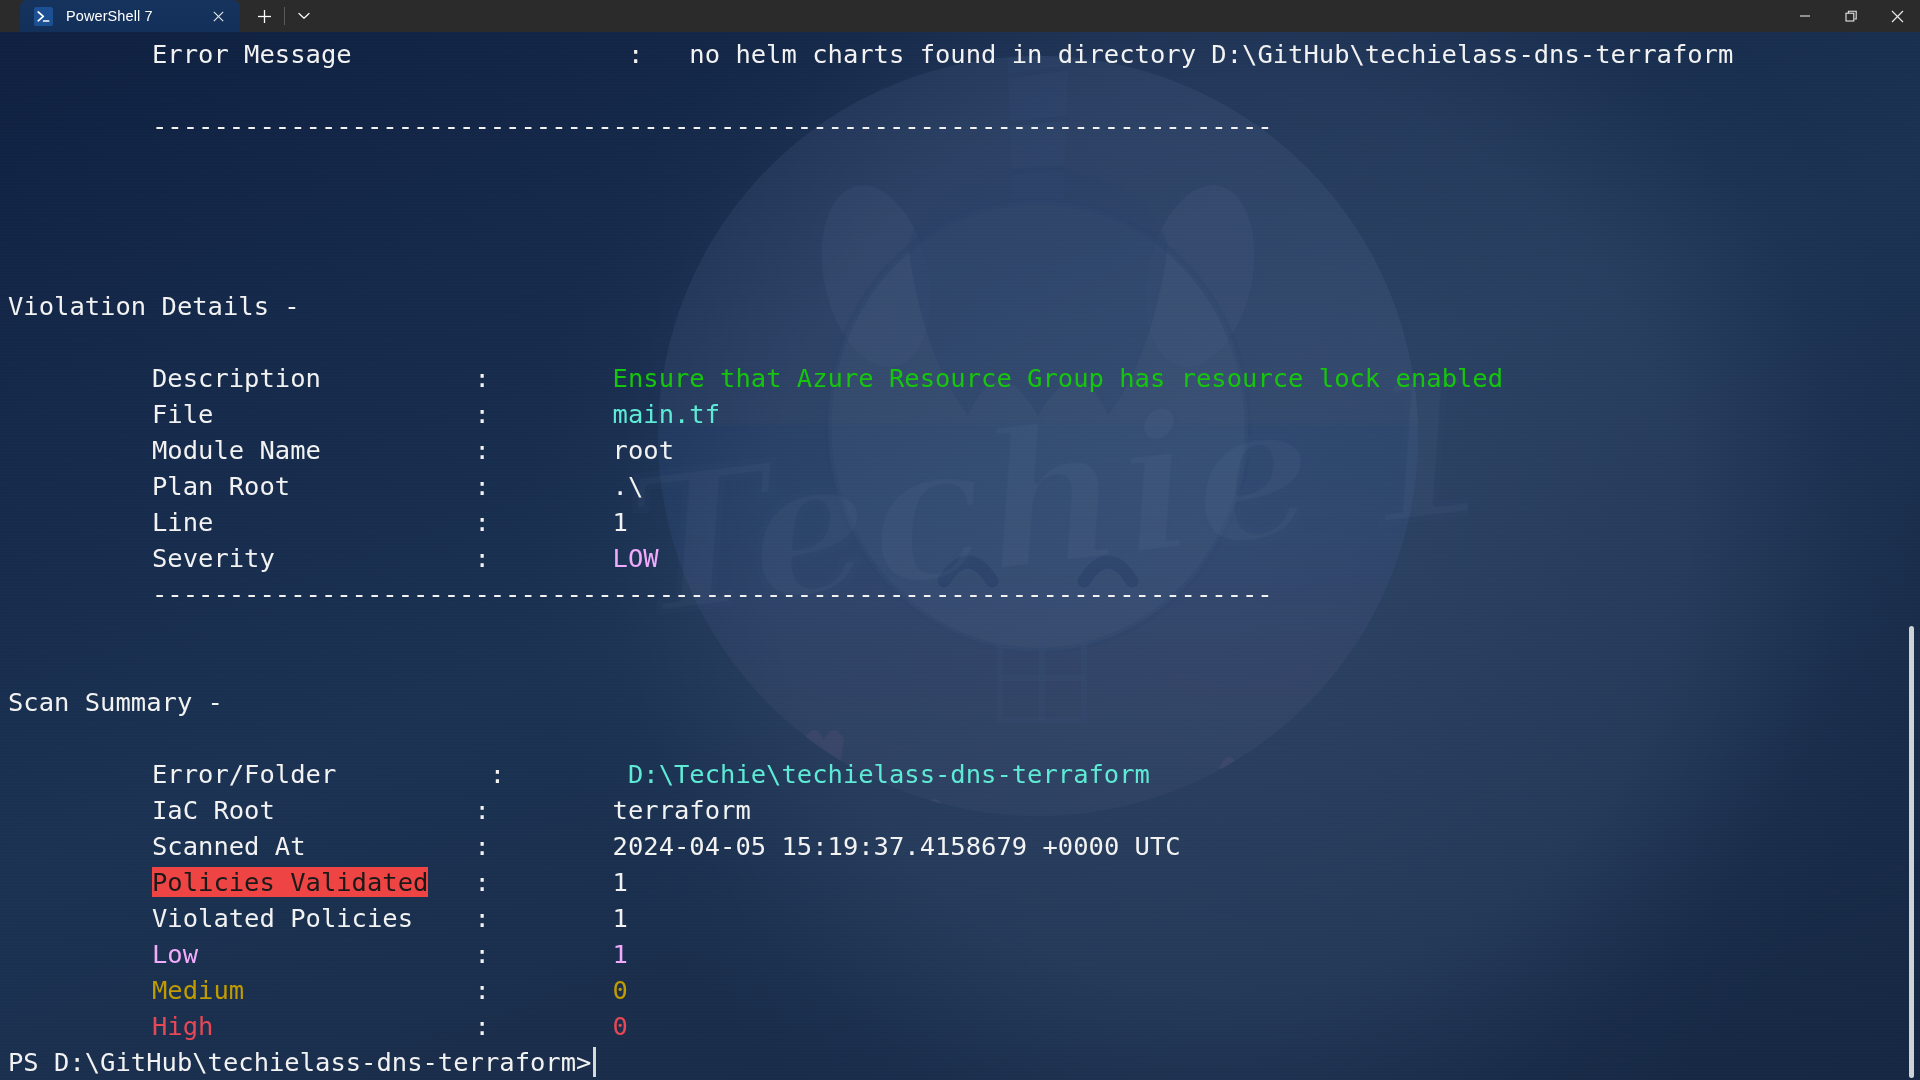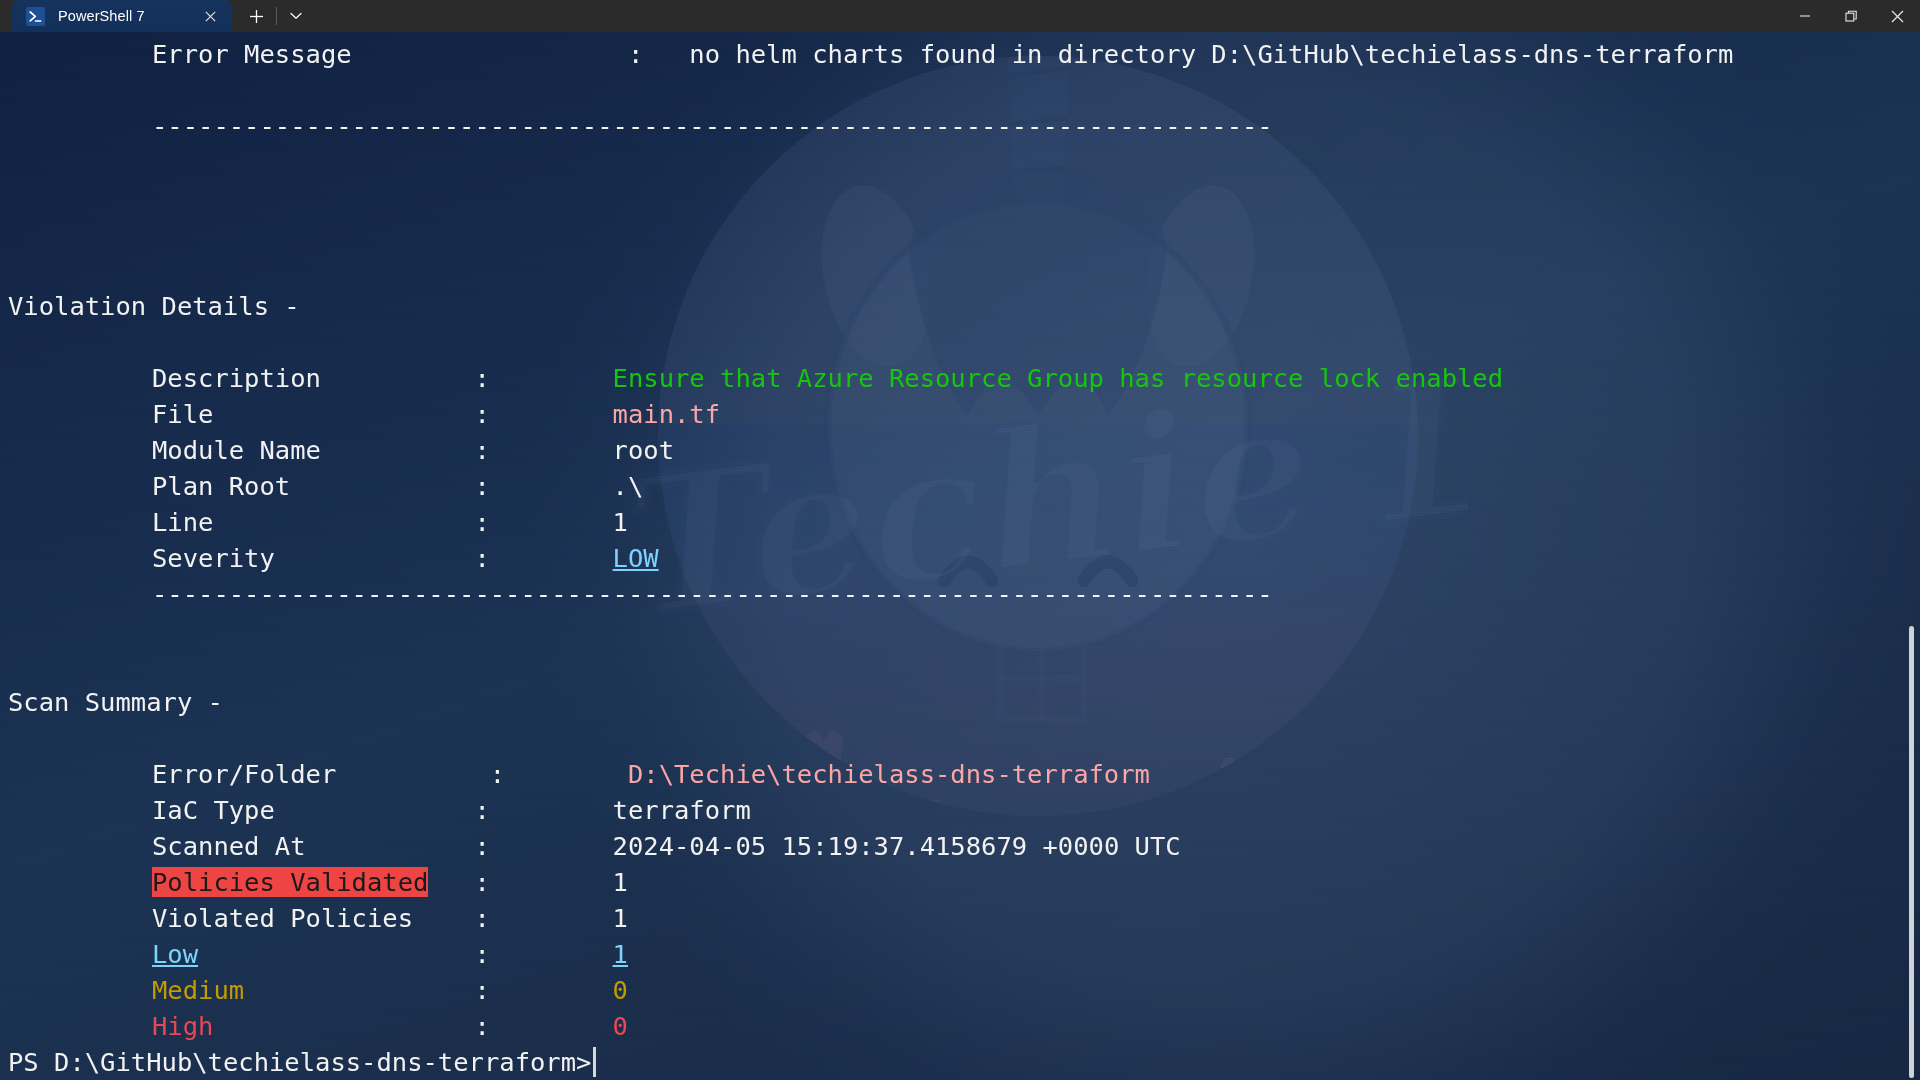--- a/index.html
+++ b/index.html
@@ -37,21 +37,21 @@
     height: 32px;
     min-width: 220px;
     background: #13315c;
     background: linear-gradient(180deg,#16335e 0%, #12305a 100%);
     display: flex;
     align-items: center;
     padding: 0 8px 0 14px;
     box-sizing: border-box;
     border-top-left-radius: 7px;
     border-top-right-radius: 7px;
-    margin-left: 12px;
+    margin-left: 20px;
   }
   .tab .ps-icon {
     width: 19px;
     height: 19px;
     flex: 0 0 19px;
     background: #1b4b8f;
     border-radius: 2px;
     position: relative;
     display: inline-block;
     overflow: hidden;
@@ -169,22 +169,22 @@
   }
   .row {
     position: absolute;
     left: 0;
     height: 36px;
     white-space: pre;
     width: 1920px;
   }
   .lbl  { color: #f2f2f2; }
   .grn  { color: #16c60c; }
-  .cyn  { color: #fca5a5; }
-  .ylw  { color: #7dd3fc; text-decoration: underline; }
+  .cyn  { color: #5eead4; }
+  .ylw  { color: #f0abfc; }
   .drk  { color: #c19c00; text-align: right; }
   .red  { color: #e74856; }
   .sel  { background: #ef4444; color: #1a1a1a; }
 
   .cursor {
     display: inline-block;
     width: 3px;
     height: 30px;
     background: #d8d8d8;
     vertical-align: -6px;
@@ -353,21 +353,21 @@
 
     
     <div class="row" style="top:544px; left:152px;"><span class="lbl">-------------------------------------------------------------------------</span></div>
 
     
     <div class="row" style="top:652px; left:8px;"><span class="lbl">Scan Summary -</span></div>
 
     
     <div class="row" style="top:724px; left:152px;"><span class="lbl">Error/Folder</span><span>          </span><span class="lbl">:</span><span>        </span><span class="cyn">D:\Techie\techielass-dns-terraform</span></div>
 
-    <div class="row" style="top:760px; left:152px;"><span class="lbl">IaC Type</span><span>             </span><span class="lbl">:</span><span>        </span><span class="lbl">terraform</span></div>
+    <div class="row" style="top:760px; left:152px;"><span class="lbl">IaC Root</span><span>             </span><span class="lbl">:</span><span>        </span><span class="lbl">terraform</span></div>
 
     <div class="row" style="top:796px; left:152px;"><span class="lbl">Scanned At</span><span>           </span><span class="lbl">:</span><span>        </span><span class="lbl">2024-04-05 15:19:37.4158679 +0000 UTC</span></div>
 
     <div class="row" style="top:832px; left:152px;"><span class="sel">Policies Validated</span><span>   </span><span class="lbl">:</span><span>        </span><span class="lbl">1</span></div>
 
     <div class="row" style="top:868px; left:152px;"><span class="lbl">Violated Policies</span><span>    </span><span class="lbl">:</span><span>        </span><span class="lbl">1</span></div>
 
     <div class="row" style="top:904px; left:152px;"><span class="ylw">Low</span><span>                  </span><span class="lbl">:</span><span>        </span><span class="ylw">1</span></div>
 
     <div class="row" style="top:940px; left:152px;"><span class="drk">Medium</span><span>               </span><span class="lbl">:</span><span>        </span><span class="drk">0</span></div>

